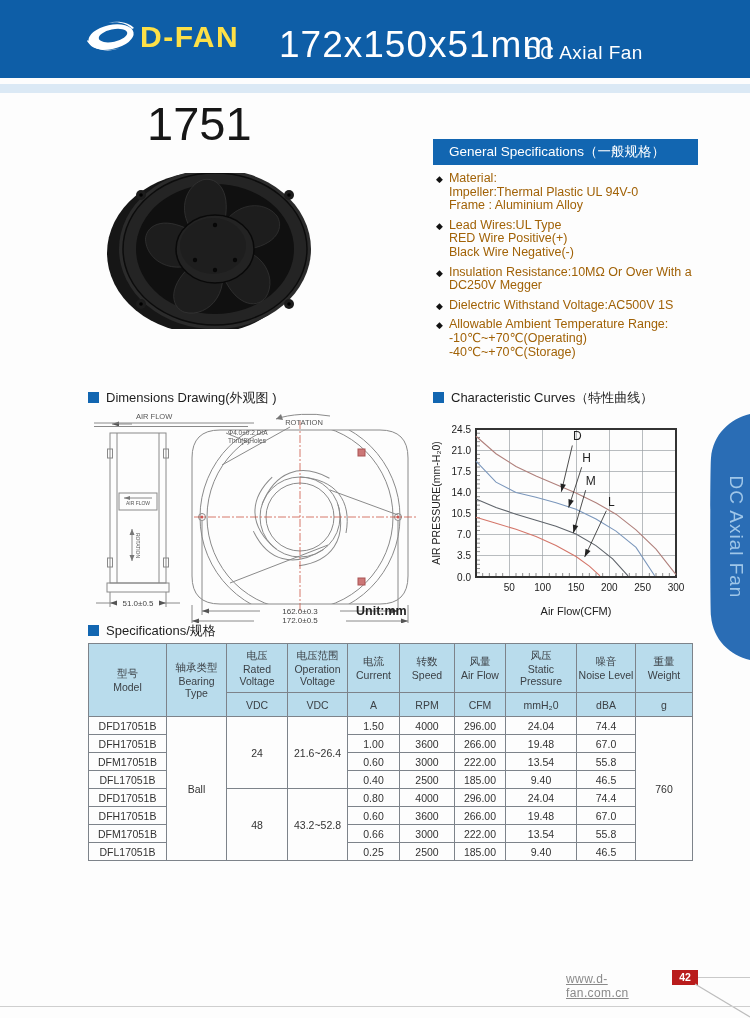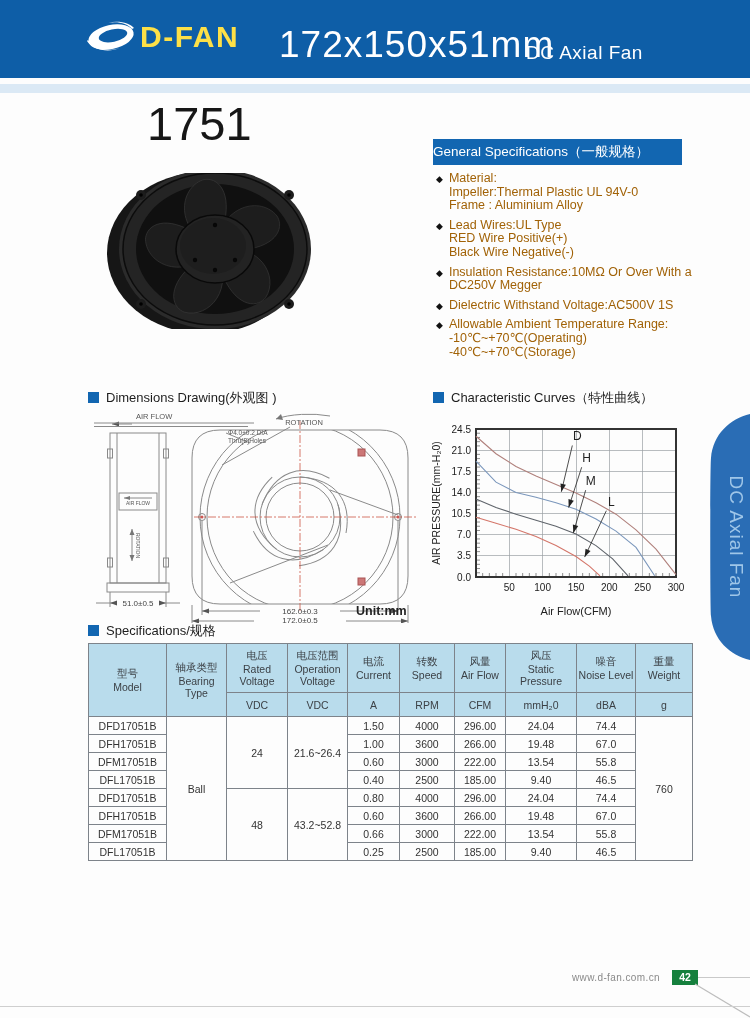--- a/index.html
+++ b/index.html
@@ -12,21 +12,21 @@
   .logo-wrap{position:absolute;top:20px;left:86px;display:flex;align-items:center;}
   .brand{color:#fde047;font-size:30px;font-weight:bold;letter-spacing:1.5px;margin-left:4px;}
   .size-title{position:absolute;top:24px;left:279px;color:#fff;font-size:37px;letter-spacing:1px;}
   .sub-title{position:absolute;top:42px;left:526px;color:#fff;font-size:19px;letter-spacing:0.5px;}
   .band{position:absolute;top:84px;left:0;width:750px;height:9px;background:#dbe9f5;}
 
   .model-number{position:absolute;top:96px;left:147px;font-size:47px;color:#161616;}
 
   
   .gs-bar{position:absolute;top:139px;left:433px;width:249px;height:26px;background:#1266b1;
-          color:#fff;font-size:13.5px;line-height:26px;padding-left:0;}
+          color:#fff;font-size:13.5px;line-height:26px;padding-left:16px;}
   .gs-list{position:absolute;top:172px;left:436px;width:296px;}
   .spec-item{display:flex;margin-bottom:6px;}
   .diamond{font-size:9px;color:#111;margin:2px 6px 0 0;flex:none;}
   .spec-lines{font-size:12.5px;line-height:13.6px;color:#a16207;}
 
   
   .sec-title{position:absolute;font-size:13px;color:#1d1d1d;white-space:nowrap;}
   .sec-title .sq{display:inline-block;width:11px;height:11px;background:#1266b1;margin-right:7px;vertical-align:-1px;}
 
   .unit-label{position:absolute;top:604px;left:356px;font-size:12.5px;font-weight:bold;color:#222;text-align:center;}
@@ -38,22 +38,22 @@
   table.spec{position:absolute;top:643px;left:88px;width:604px;border-collapse:collapse;table-layout:fixed;}
   table.spec th,table.spec td{border:1px solid #7d838a;font-size:10.5px;color:#333;text-align:center;
       padding:0;font-weight:normal;overflow:hidden;}
   table.spec thead th{background:#b9dcec;color:#3c4146;}
   .hrow1 th{height:48px;}
   .hrow2 th{height:23px;}
   tbody tr{height:18px;}
   td.model-cell{text-align:left;padding-left:9px;}
 
   
-  .site{position:absolute;top:972px;left:566px;width:100px;text-align:center;font-size:10px;color:#8a8a8a;letter-spacing:0.4px;}
-  .page-no{position:absolute;top:970px;left:672px;width:26px;height:15px;background:#15803d;color:#fff;
+  .site{position:absolute;top:972px;left:566px;width:100px;text-align:left;font-size:12px;color:#8a8a8a;letter-spacing:0.4px;text-decoration:underline;}
+  .page-no{position:absolute;top:970px;left:672px;width:26px;height:15px;background:#b91c1c;color:#fff;
            font-size:10.5px;font-weight:bold;text-align:center;line-height:15px;}
   .foot-line{position:absolute;top:977px;left:698px;width:52px;height:1px;background:#c9c9c9;}
   .bottom-edge{position:absolute;top:1006px;left:0;width:750px;height:1px;background:#cfcfcf;}
 </style>
 </head>
 <body>
 
 <div class="page">
 
   <div class="top-bar">

